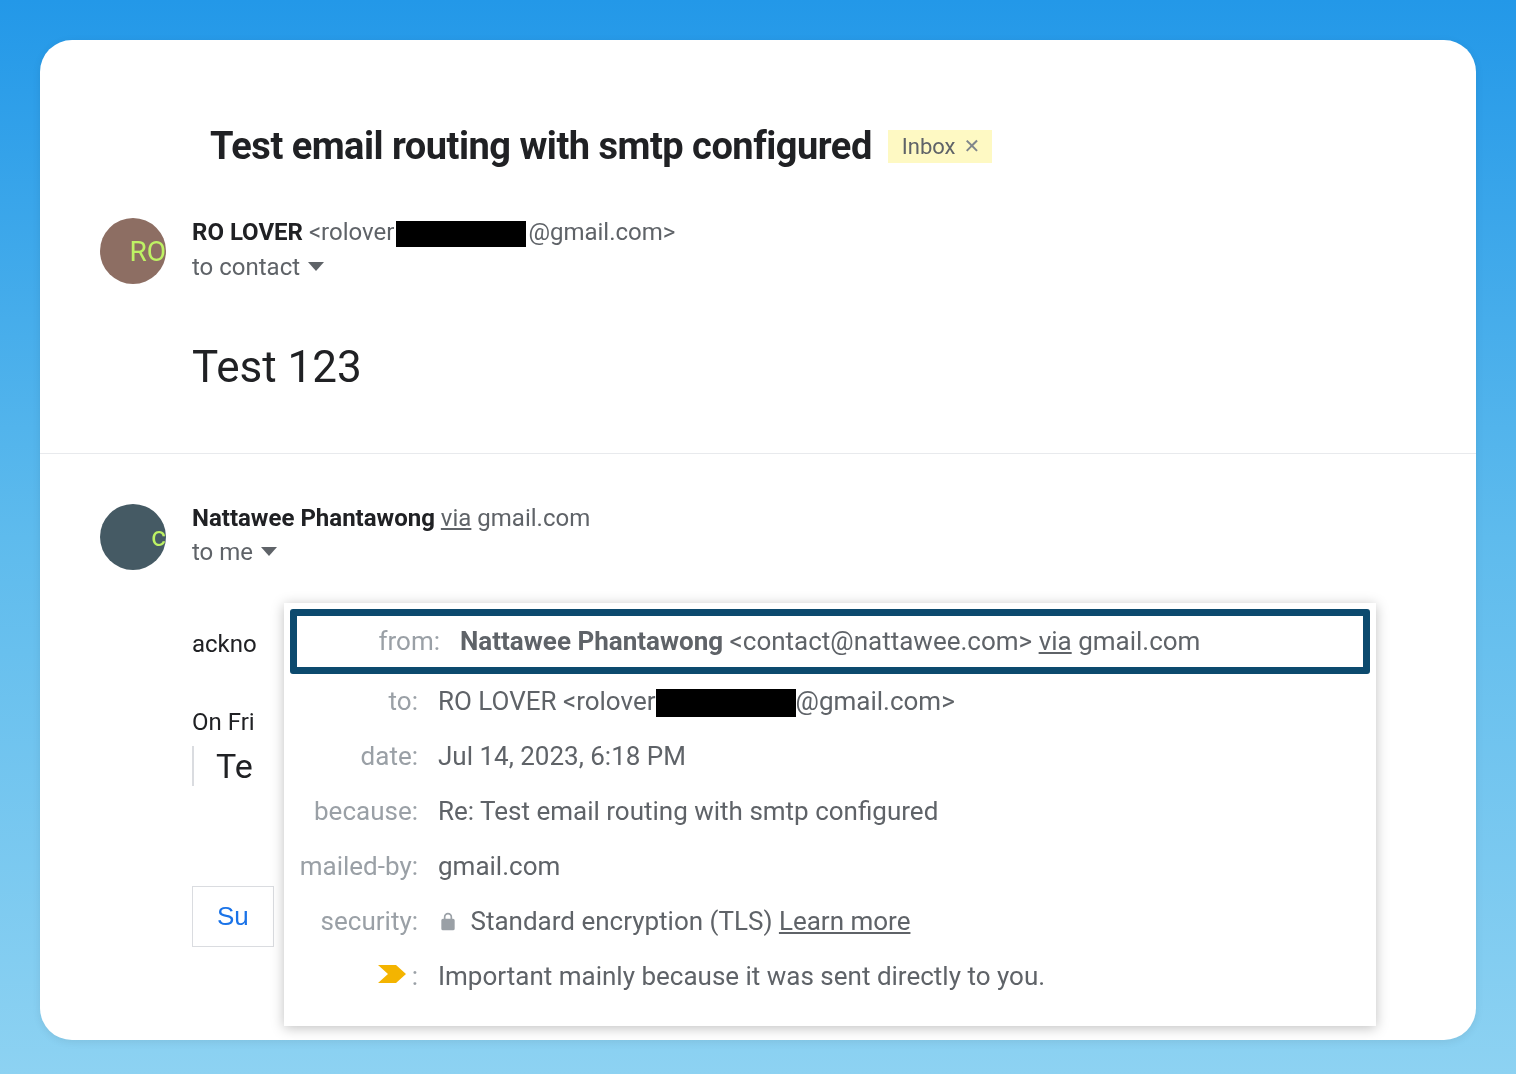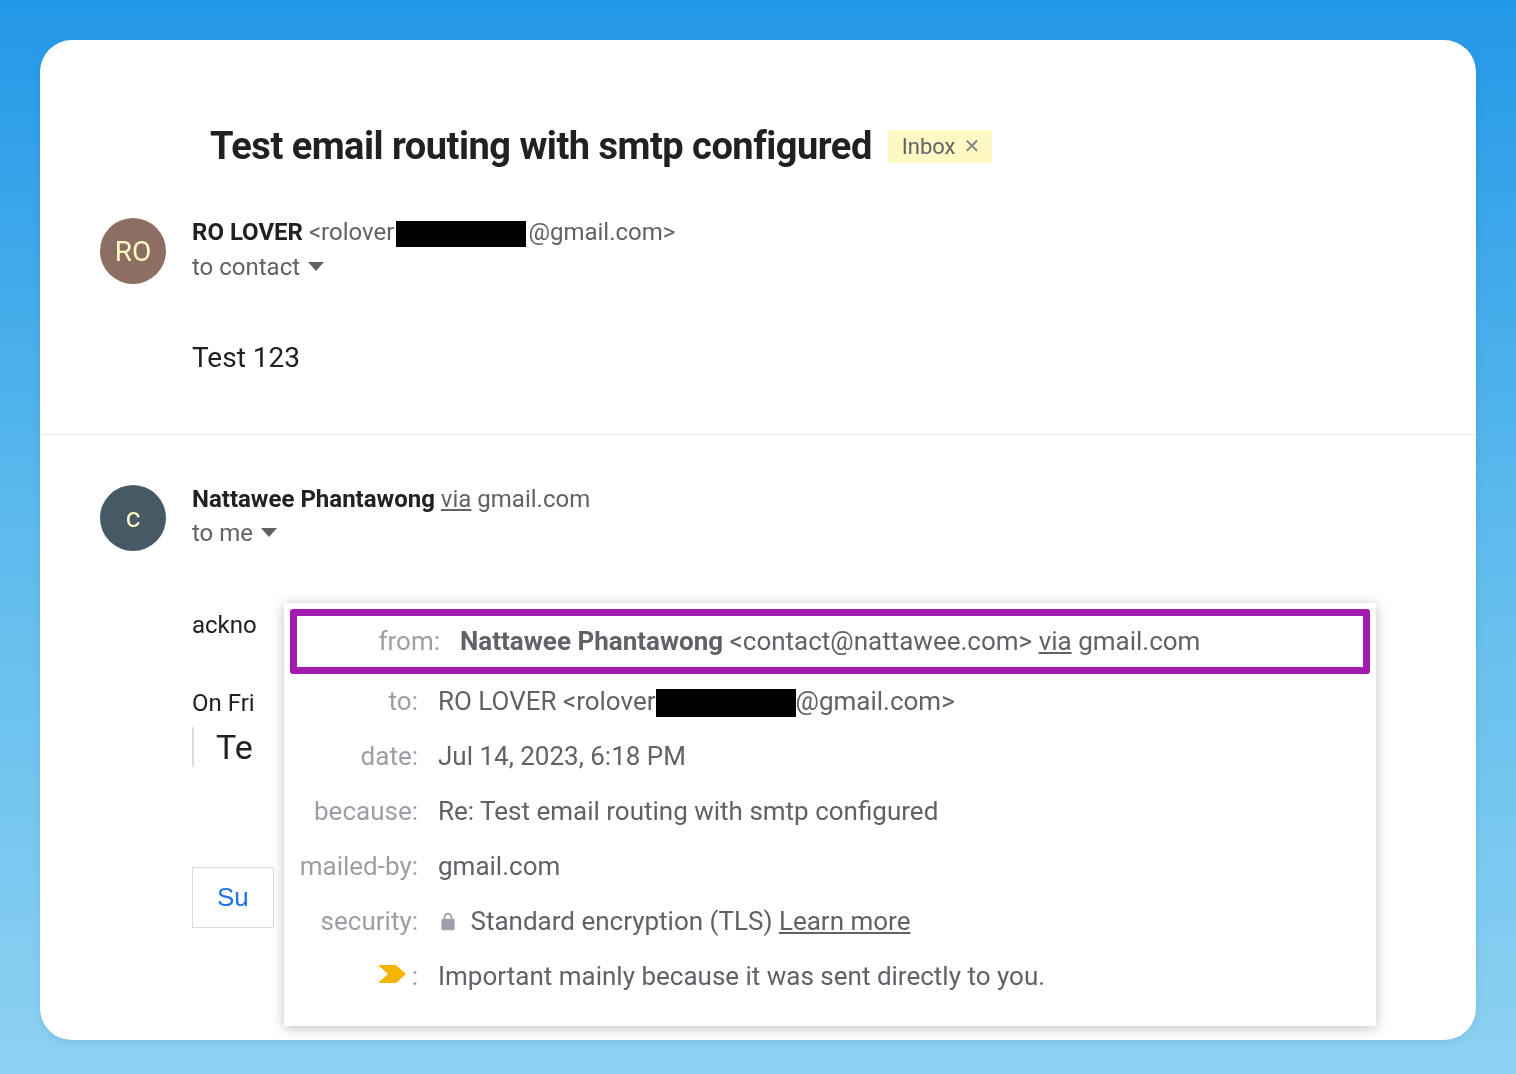--- a/index.html
+++ b/index.html
@@ -47,41 +47,41 @@
   }
   .inbox-chip .x { font-size: 20px; color: #80868b; cursor: pointer; }
   .msg-block {
     padding: 30px 60px 40px 60px;
     display: flex;
     gap: 26px;
   }
   .avatar {
     width: 66px; height: 66px;
     border-radius: 50%;
-    display: flex; align-items: center; justify-content: center;
-    font-size: 28px; color: #fef9c3;
+    display: flex; align-items: center; justify-content: flex-end;
+    font-size: 28px; color: #bef264;
     flex-shrink: 0;
     font-weight: 400;
   }
   .avatar.brown { background: #8d6e63; }
   .avatar.dark { background: #455a64; }
   .msg-content { flex: 1; }
   .sender-line { font-size: 24px; color: #5f6368; margin-bottom: 6px; }
   .sender-name { font-weight: 700; color: #202124; }
   .sender-email { color: #5f6368; }
   .redact { display: inline-block; width: 130px; height: 26px; background: #000; vertical-align: middle; margin: 0 2px; }
   .to-line { font-size: 24px; color: #5f6368; margin-bottom: 40px; display: inline-flex; align-items: center; gap: 8px; cursor: pointer;}
   .caret-down {
     width: 0; height: 0;
     border-left: 8px solid transparent;
     border-right: 8px solid transparent;
     border-top: 9px solid #5f6368;
     display: inline-block;
   }
-  .body-text { font-size: 28px; color: #202124; margin-top: 20px; }
+  .body-text { font-size: 44px; color: #202124; margin-top: 20px; }
   .divider {
     border: none;
     border-top: 1px solid #e8eaed;
     margin: 20px 0 10px 0;
     width: 100%;
   }
   .via { text-decoration: underline; }
   .partial-text { font-size: 24px; color: #202124; margin-top: 24px; }
   .quoted-text { font-size: 34px; color: #202124; margin-top: 10px; }
   .quoted-wrap { border-left: 2px solid #dadce0; padding-left: 22px; margin-top: 6px;}
@@ -106,21 +106,21 @@
     font-size: 26px;
     color: #5f6368;
   }
   .details-row {
     display: flex;
     padding: 8px 9px;
     gap: 20px;
     line-height: 1.5;
   }
   .details-row.highlight {
-    border: 7px solid #a21caf;
+    border: 7px solid #0c4a6e;
     border-radius: 3px;
     margin: 4px 6px 0 6px;
     padding: 6px 18px;
   }
   .dkey {
     width: 125px;
     text-align: right;
     color: #9aa0a6;
     flex-shrink: 0;
   }

